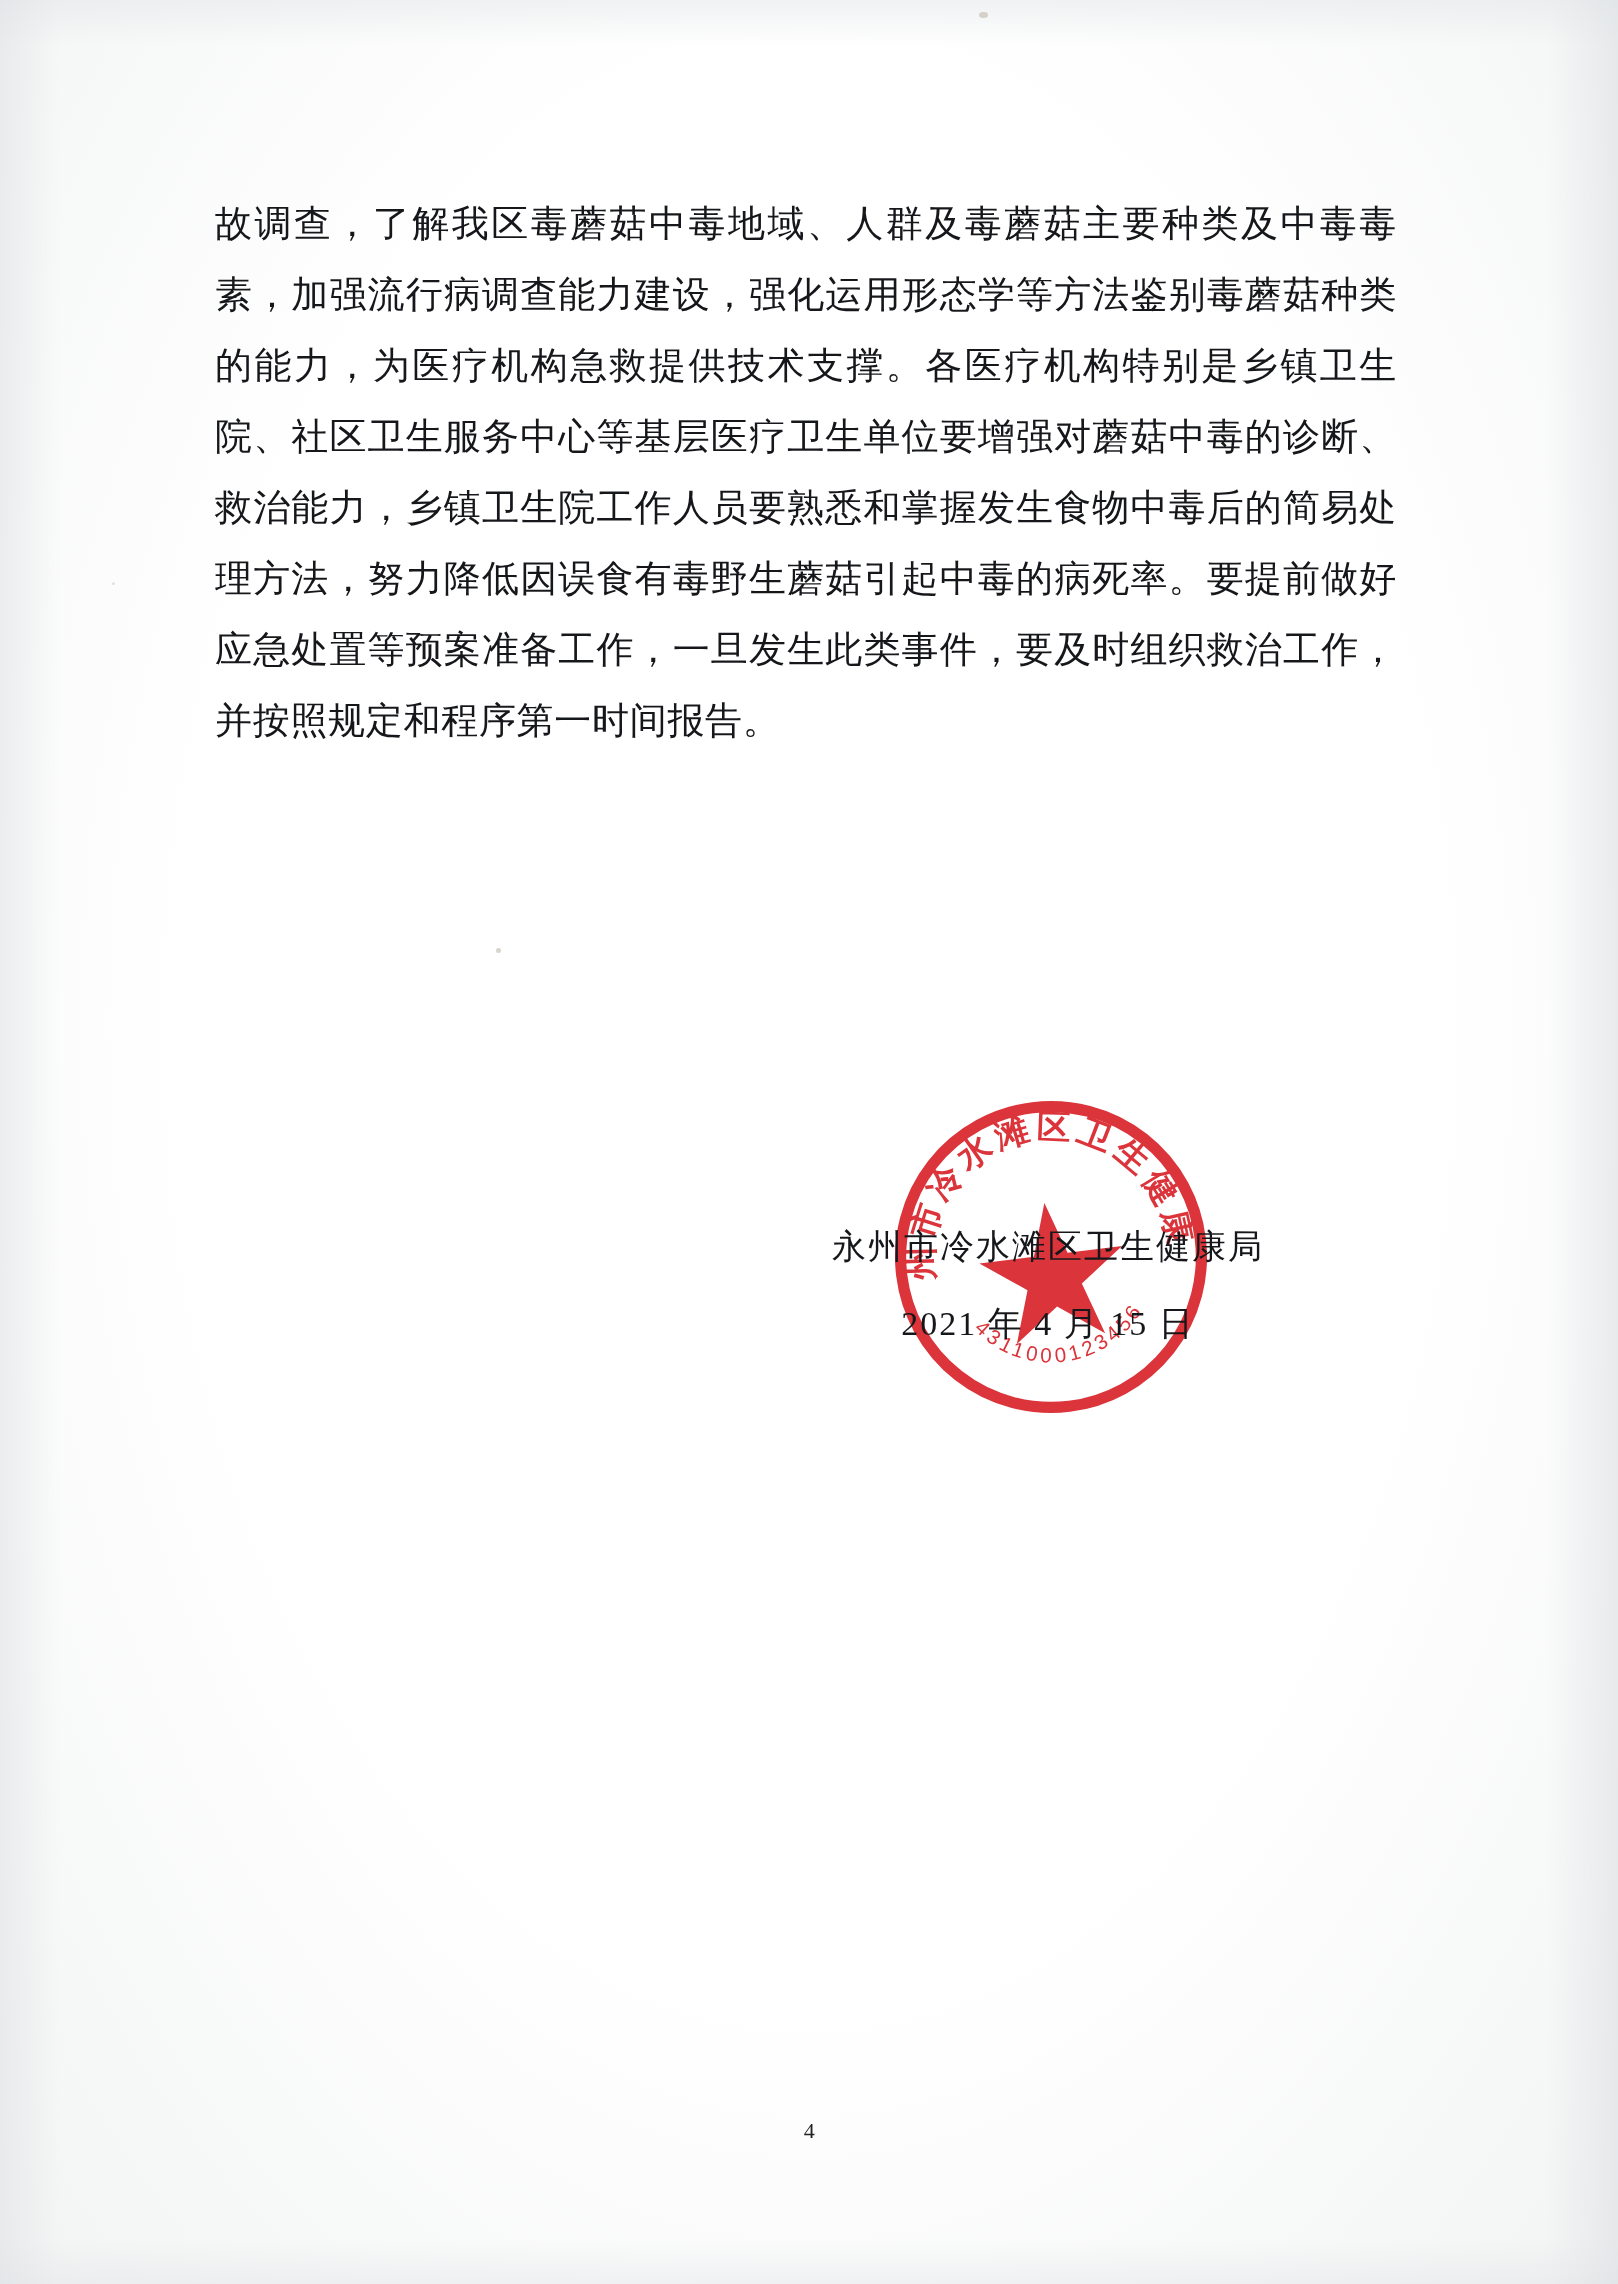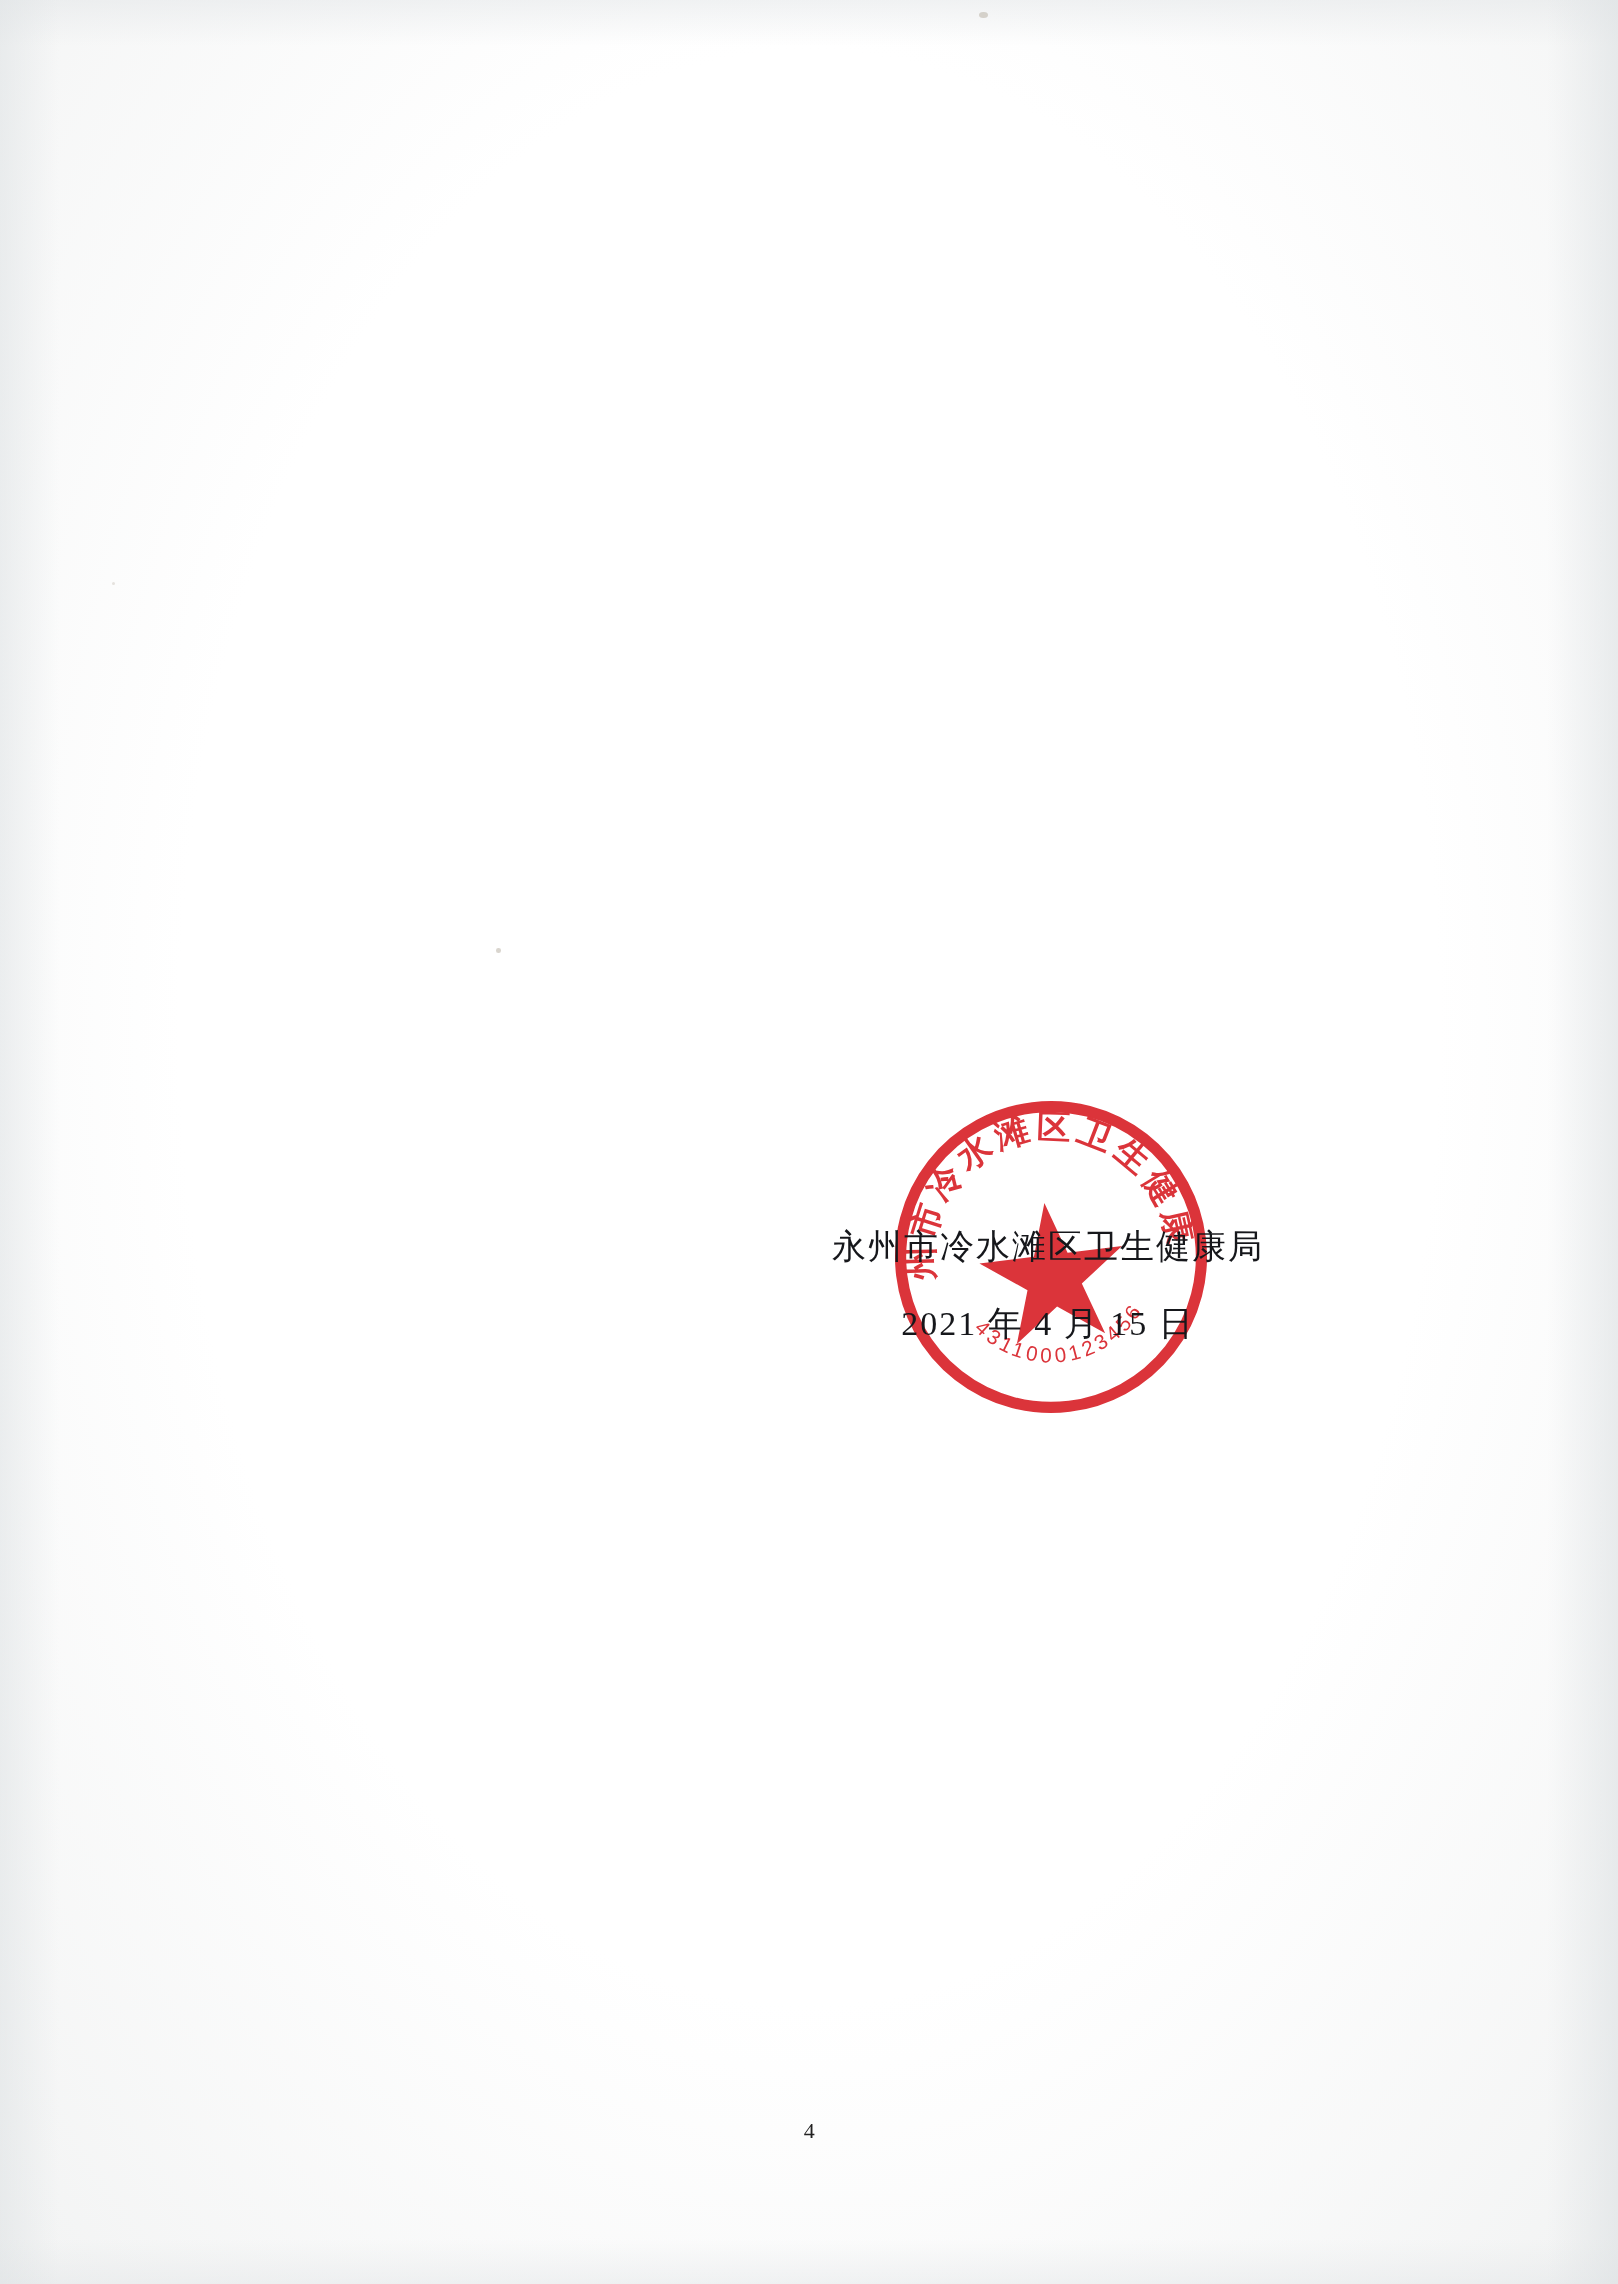--- a/index.html
+++ b/index.html
@@ -96,20 +96,23 @@
 <body>
 
 <div class="page">
 
   <div class="paper-tint"></div>
 
   <div class="speck" style="left:979px;top:11.7px;width:9.1px;height:6.5px;"></div>
   <div class="speck" style="left:496px;top:948px;width:4.6px;height:4.6px;"></div>
   <div class="speck" style="left:112px;top:582px;width:3.3px;height:3.3px;opacity:.35;"></div>
 
+  <div class="body-text">
+    <p>故调查，了解我区毒蘑菇中毒地域、人群及毒蘑菇主要种类及中毒毒素，加强流行病调查能力建设，强化运用形态学等方法鉴别毒蘑菇种类的能力，为医疗机构急救提供技术支撑。各医疗机构特别是乡镇卫生院、社区卫生服务中心等基层医疗卫生单位要增强对蘑菇中毒的诊断、救治能力，乡镇卫生院工作人员要熟悉和掌握发生食物中毒后的简易处理方法，努力降低因误食有毒野生蘑菇引起中毒的病死率。要提前做好应急处置等预案准备工作，一旦发生此类事件，要及时组织救治工作，并按照规定和程序第一时间报告。</p>
+  </div>
 
   <div class="seal">
     <svg viewBox="0 0 200 200" xmlns="http://www.w3.org/2000/svg">
       <defs>
         <path id="sealTopArc" d="M 26 100 A 74 74 0 0 1 174 100" fill="none"></path>
         <path id="sealBottomArc" d="M 34 100 A 66 66 0 0 0 166 100" fill="none"></path>
       </defs>
       <circle cx="100" cy="100" r="94" fill="none" stroke="#d8232a" stroke-width="7"></circle>
       <text font-family="'Liberation Serif','DejaVu Serif',serif" font-size="21" font-weight="bold" fill="#d8232a" letter-spacing="3.2">
         <textPath href="#sealTopArc" startOffset="50%" text-anchor="middle">永州市冷水滩区卫生健康局</textPath>

